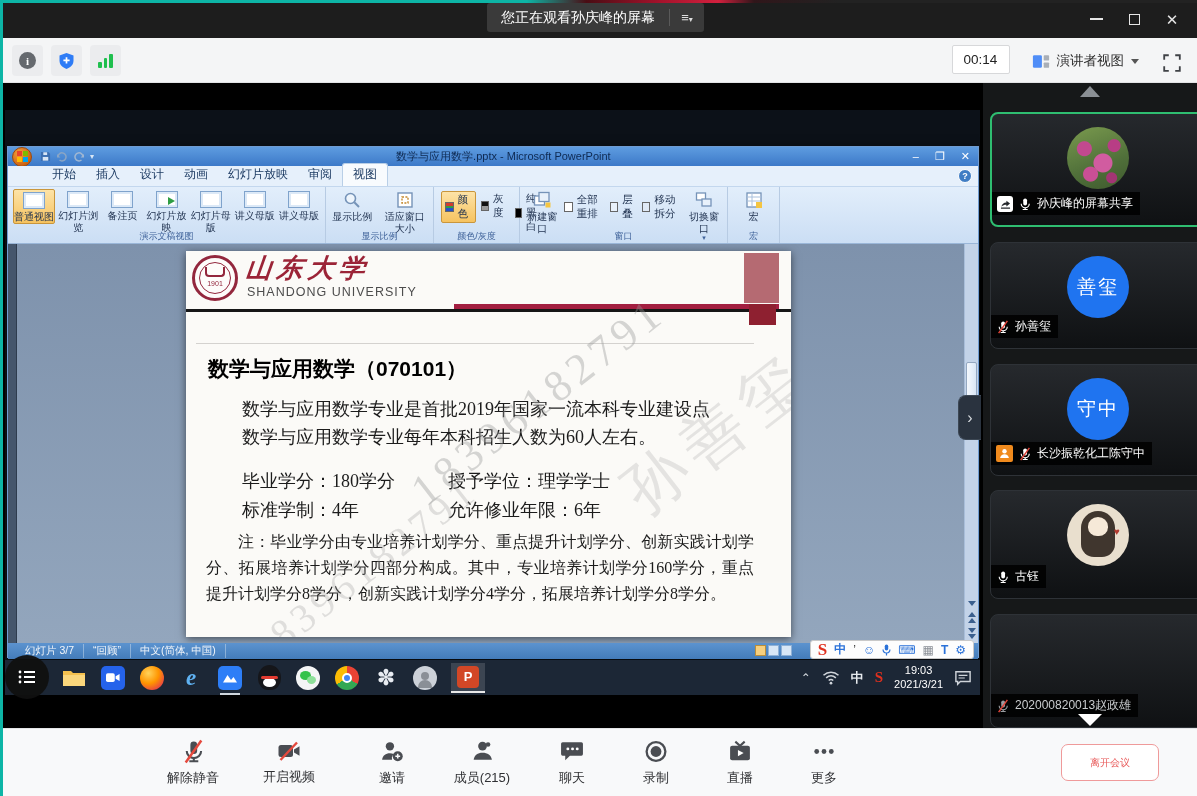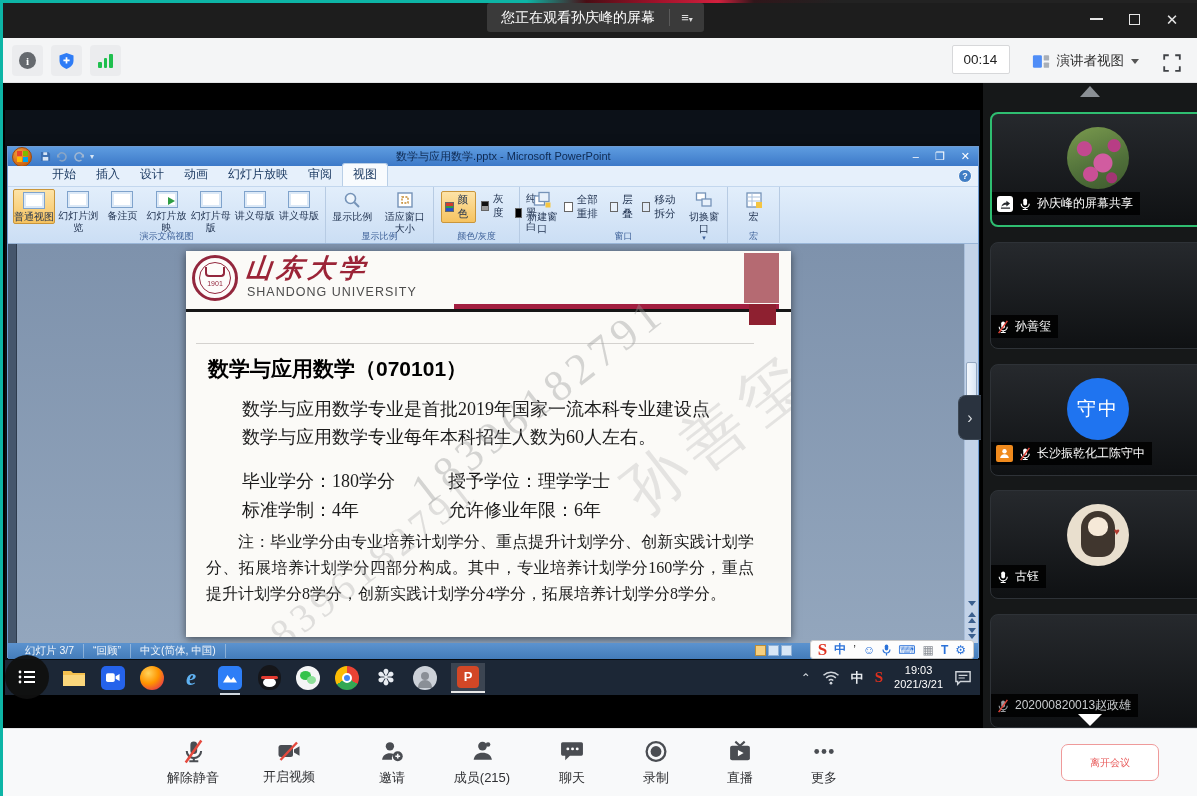--- a/index.html
+++ b/index.html
@@ -568,20 +568,21 @@
         <svg class="micw" viewBox="0 0 24 24">
             <rect x="9" y="2.5" width="6.5" height="12" rx="3.2" fill="#fff"></rect>
             <path d="M5.5 11.5a6.9 6.9 0 0 0 13.8 0" fill="none" stroke="#fff" stroke-width="2"></path>
             <path d="M12.3 18.4v2.6M8 21.4h8.6" stroke="#fff" stroke-width="2"></path>
           </svg>
         <span class="nm">孙庆峰的屏幕共享</span>
       </span>
     </div>
 
     <div class="tile" style="top:159px;height:107px">
+      <span class="avatar av-blue">善玺</span>
       <span class="tlabel">
         <svg class="micw" viewBox="0 0 24 24">
             <rect x="9" y="2.5" width="6.5" height="12" rx="3.2" fill="#fff"></rect>
             <path d="M5.5 11.5a6.9 6.9 0 0 0 13.8 0" fill="none" stroke="#fff" stroke-width="2"></path>
             <path d="M12.3 18.4v2.6M8 21.4h8.6" stroke="#fff" stroke-width="2"></path>
             <line x1="19.5" y1="1.5" x2="4.5" y2="22.5" stroke="#e0453a" stroke-width="2.6"></line>
           </svg>
         <span class="nm">孙善玺</span>
       </span>
     </div>

